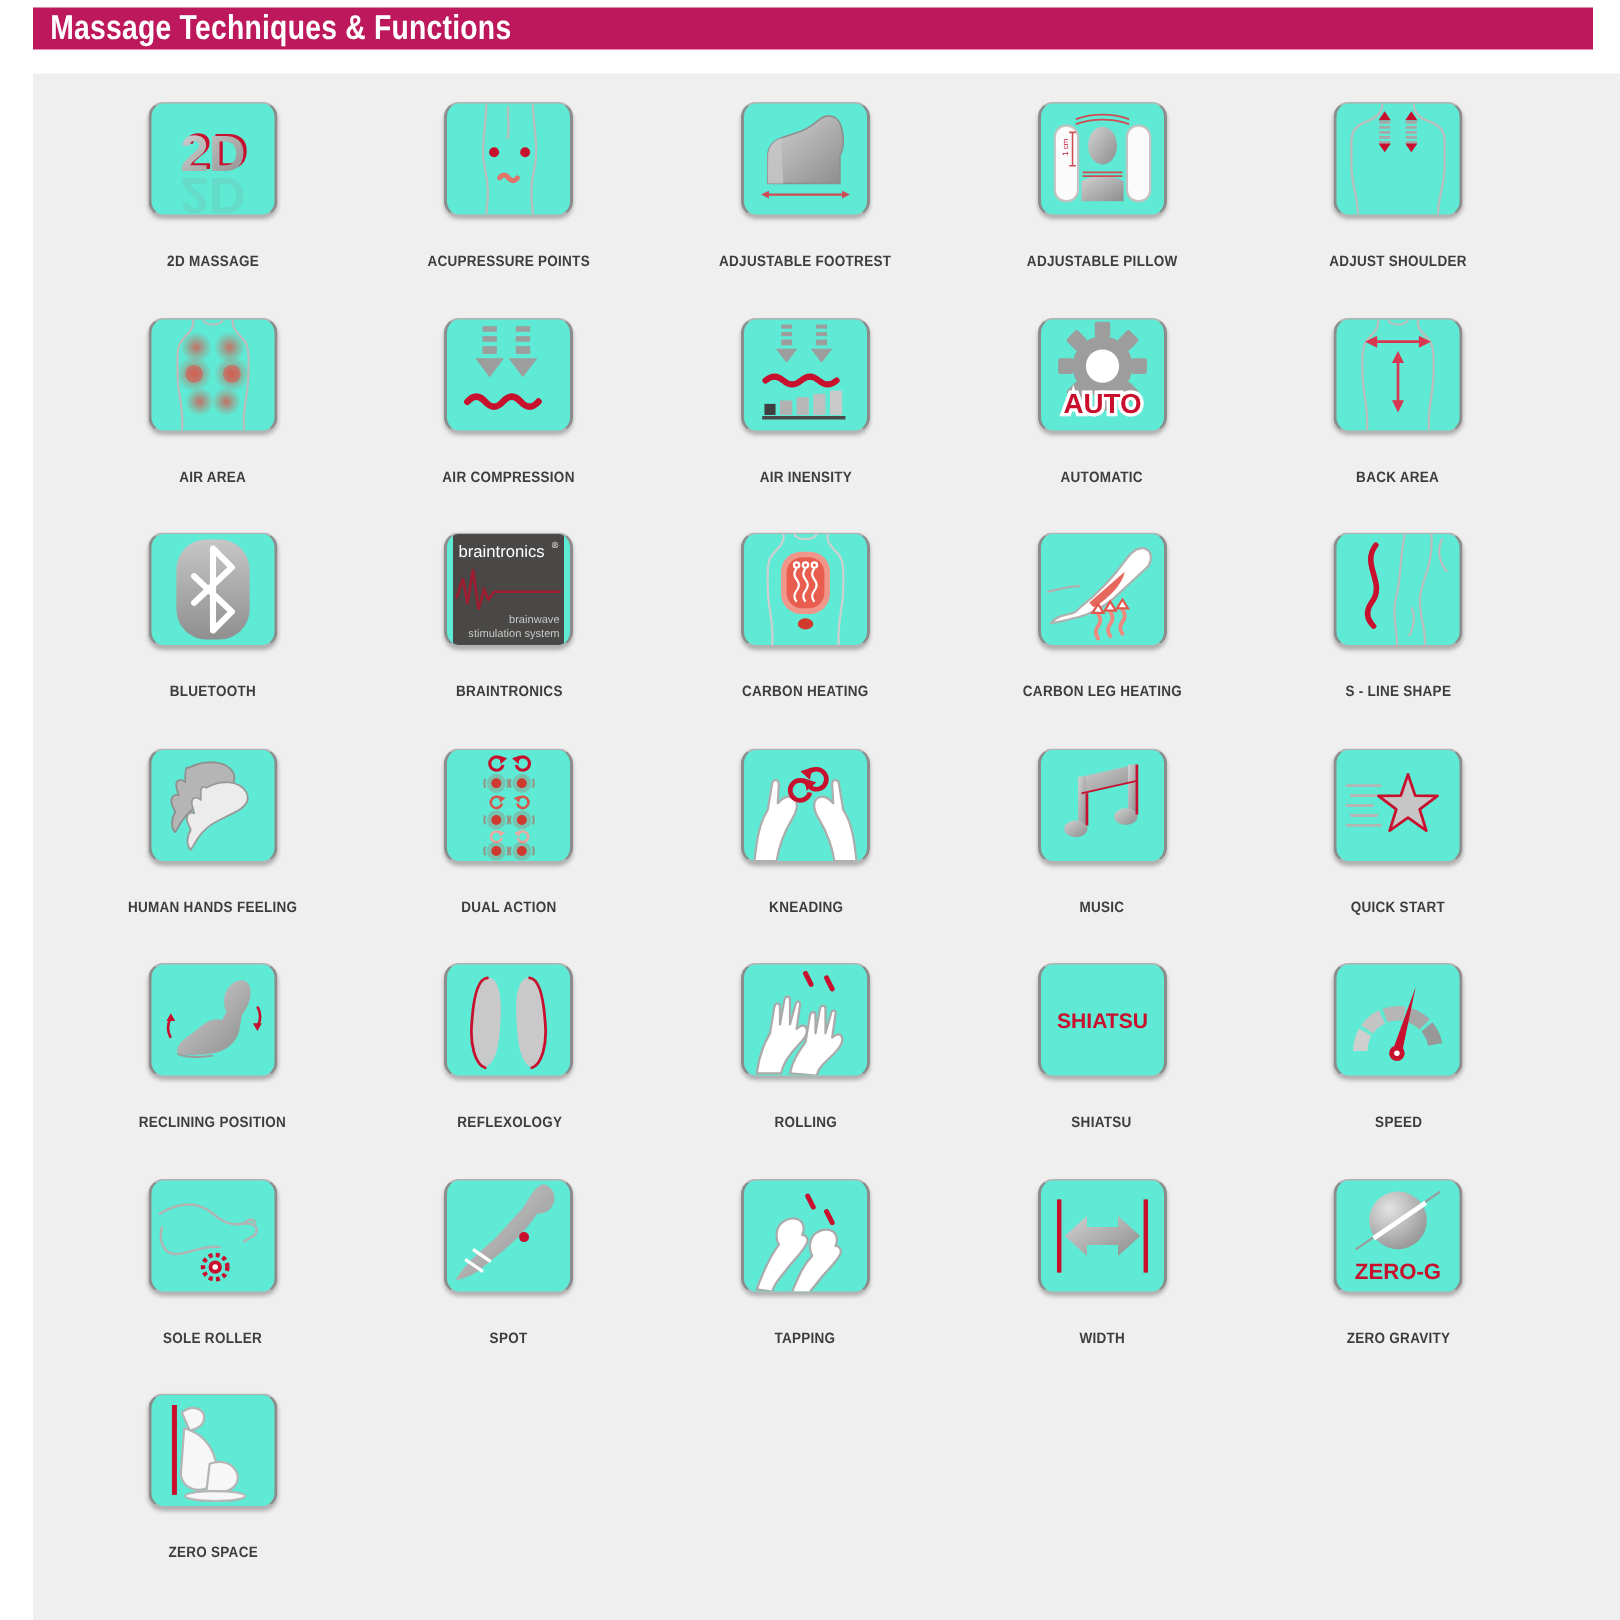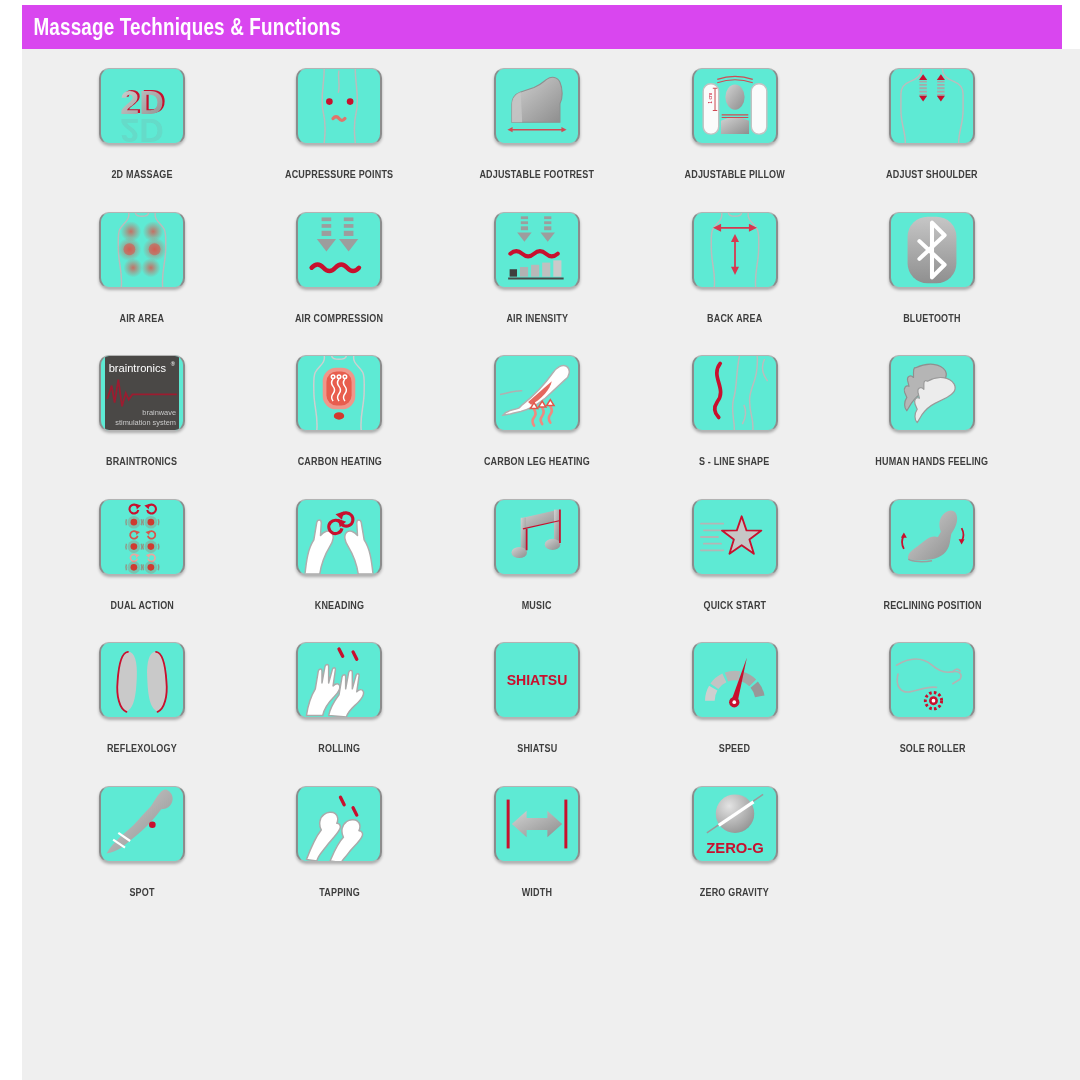--- a/index.html
+++ b/index.html
@@ -1,18 +1,18 @@
 <!DOCTYPE html>
 <html><head>
 <meta charset="utf-8">
 <style>
   *{margin:0;padding:0;box-sizing:border-box}
   html,body{width:1080px;height:1080px}
   body{background:#fff;font-family:"Liberation Sans",sans-serif;position:relative;overflow:hidden}
-  .header{position:absolute;left:22px;top:5px;width:1040px;height:44px;background:#d946ef;display:flex;align-items:center}
+  .header{position:absolute;left:22px;top:5px;width:1040px;height:28px;background:#be185d;display:flex;align-items:flex-start}
   .header-title{color:#fff;font-weight:bold;font-size:23px;letter-spacing:.2px;padding-left:14px;transform:scaleX(.82);transform-origin:left center;white-space:nowrap}
   .content{position:absolute;left:22px;top:49px;width:1058px;height:1031px;background:#efefef}
   .grid{display:grid;grid-template-columns:repeat(5,197.6px);grid-auto-rows:143.5px;padding:19px 0 0 21px}
   .cell{display:flex;flex-direction:column;align-items:center}
   .tile{width:86px;height:76px;background:#5eead4;border:1px solid #b3b3b3;border-left:2px solid #8c8c8c;border-right:2px solid #8c8c8c;border-radius:10px;box-shadow:0 2px 3px rgba(0,0,0,.28);overflow:hidden}
   .tile svg{width:100%;height:100%;display:block}
   .label{margin-top:25px;font-size:10px;font-weight:bold;color:#3d3d3d;letter-spacing:.2px;text-align:center;white-space:nowrap;transform:scaleX(.9)}
   .defs{position:absolute;width:0;height:0}
   text{font-family:"Liberation Sans",sans-serif}
 </style>
@@ -189,20 +189,40 @@
           <rect x="27" y="73" width="11" height="13" fill="#b2b2b2"></rect>
           <rect x="42" y="70" width="11" height="16" fill="#b8b8b8"></rect>
           <rect x="57" y="67" width="11" height="19" fill="#c0c0c0"></rect>
           <rect x="72" y="64" width="11" height="22" fill="#cacaca"></rect>
           <line x1="11" y1="88.5" x2="86" y2="88.5" stroke="#4a4a4a" stroke-width="3"></line>
         </svg>
       </div>
       <div class="label">AIR INENSITY</div>
     </div>
 
+    <div class="cell">
+      <div class="tile">
+        <svg viewBox="0 0 100 100">
+          <g fill="#9d9d9d">
+            <circle cx="50" cy="42" r="27"></circle>
+            <rect x="43" y="2" width="14" height="14" rx="2"></rect>
+            <rect x="43" y="2" width="14" height="14" rx="2" transform="rotate(45 50 42)"></rect>
+            <rect x="43" y="2" width="14" height="14" rx="2" transform="rotate(90 50 42)"></rect>
+            <rect x="43" y="2" width="14" height="14" rx="2" transform="rotate(135 50 42)"></rect>
+            <rect x="43" y="2" width="14" height="14" rx="2" transform="rotate(180 50 42)"></rect>
+            <rect x="43" y="2" width="14" height="14" rx="2" transform="rotate(225 50 42)"></rect>
+            <rect x="43" y="2" width="14" height="14" rx="2" transform="rotate(270 50 42)"></rect>
+            <rect x="43" y="2" width="14" height="14" rx="2" transform="rotate(315 50 42)"></rect>
+          </g>
+          <circle cx="50" cy="42" r="15" fill="#fff"></circle>
+          <text x="50" y="84" text-anchor="middle" font-size="25" font-weight="bold" fill="#c8102e" stroke="#fff" stroke-width="6" paint-order="stroke">AUTO</text>
+        </svg>
+      </div>
+      <div class="label">AUTOMATIC</div>
+    </div>
 
     <div class="cell">
       <div class="tile">
         <svg viewBox="0 0 100 100">
           <g stroke="#bcbcbc" stroke-width="2" fill="none">
             <path d="M32 0 C34 10 24 14 20 22 C17 28 18 38 18 48 C18 68 24 80 22 100"></path>
             <path d="M68 0 C66 10 76 14 80 22 C83 28 82 38 82 48 C82 68 76 80 78 100"></path>
             <path d="M41 0 C43 6 57 6 59 0"></path>
           </g>
           <g stroke="#d8374f" stroke-width="2.4" fill="#d8374f">
@@ -517,15 +537,29 @@
         <svg viewBox="0 0 100 100">
           <circle cx="50" cy="36" r="26" fill="url(#gSphere)"></circle>
           <line x1="12" y1="62" x2="88" y2="10" stroke="#9a9a9a" stroke-width="2"></line>
           <line x1="28" y1="52" x2="75" y2="20" stroke="#fff" stroke-width="4.5"></line>
           <text x="50" y="89" text-anchor="middle" font-size="20" font-weight="bold" fill="#c8102e">ZERO-G</text>
         </svg>
       </div>
       <div class="label">ZERO GRAVITY</div>
     </div>
 
+    <div class="cell">
+      <div class="tile">
+        <svg viewBox="0 0 100 100">
+          <rect x="13" y="9" width="4.5" height="81" fill="#c8102e"></rect>
+          <g fill="#f7f7f7" stroke="#b5b5b5" stroke-width="2" stroke-linejoin="round">
+            <path d="M22 16 C30 8 42 12 42 20 C42 27 36 31 29 32 Z"></path>
+            <path d="M24 30 C38 34 48 44 52 58 C56 70 53 80 44 84 C33 88 23 83 21 72 Z"></path>
+            <path d="M47 62 C57 58 67 61 71 69 C75 77 70 85 60 87 L44 87 Z"></path>
+            <ellipse cx="52" cy="91" rx="27" ry="4.5"></ellipse>
+          </g>
+        </svg>
+      </div>
+      <div class="label">ZERO SPACE</div>
+    </div>
 
   </div>
 </div>
 
 </body></html>

